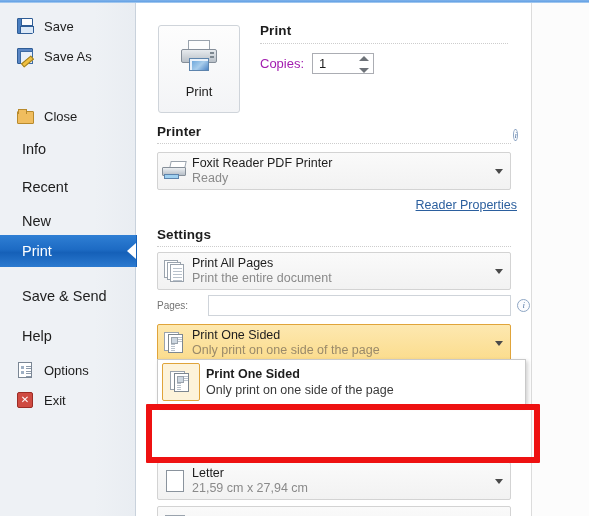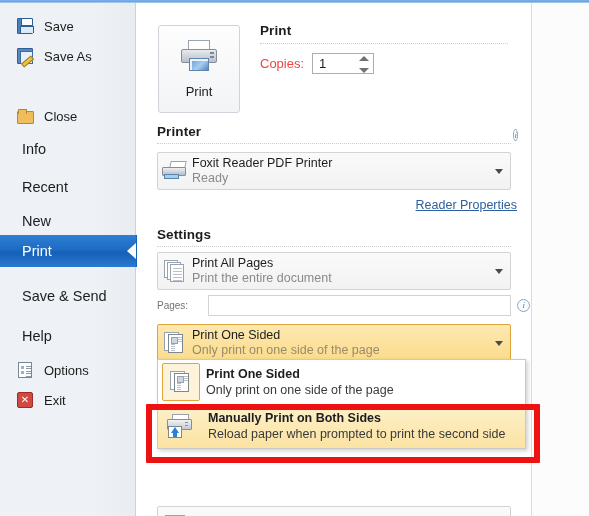--- a/index.html
+++ b/index.html
@@ -208,21 +208,21 @@
   }
   .sec-rule {
     position: absolute; height: 0;
     border-top: 1px dotted #cdcdcd;
   }
 
   .copies-row {
     position: absolute; left: 265px; top: 52px;
     display: flex; align-items: center;
   }
-  .copies-row .lbl { font-size: 13px; color: #ef4444; margin-right: 8px; }
+  .copies-row .lbl { font-size: 13px; color: #a21caf; margin-right: 8px; }
   .spin {
     position: relative;
     width: 62px; height: 21px;
     border: 1px solid #abadb3; background: #fff;
     display: flex; align-items: center;
   }
   .spin input {
     border: none; outline: none; width: 40px; height: 17px;
     margin-left: 4px; font-size: 13px; font-family: "Liberation Sans", sans-serif;
     color: #1d1d1d; background: transparent;
@@ -590,20 +590,32 @@
       </span>
       <span class="txt">
         <span class="t1" style="display:block">Print One Sided</span>
         <span class="t2" style="display:block">Only print on one side of the page</span>
       </span>
       <span class="caret">
           <span class="caret-glyph"></span>
         </span>
     </div>
 
+    <div class="combo" style="left:20px; top:459px; width:354px;">
+      <span class="ico">
+          <span class="letterico"></span>
+        </span>
+      <span class="txt">
+        <span class="t1" style="display:block">Letter</span>
+        <span class="t2" style="display:block">21,59 cm x 27,94 cm</span>
+      </span>
+      <span class="caret">
+          <span class="caret-glyph"></span>
+        </span>
+    </div>
 
     <div class="combo" style="left:20px; top:503px; width:354px;">
       <span class="ico">
           <span class="marginsico"></span>
         </span>
 
     </div>
   </div>
 
   <div class="right-rail"></div>
@@ -617,33 +629,17 @@
             <span class="back"></span>
             <span class="front"></span>
           </span>
       </span>
       <span class="ddtxt">
         <span class="dt1" style="display:block">Print One Sided</span>
         <span class="dt2" style="display:block">Only print on one side of the page</span>
       </span>
     </div>
 
-    <div class="dd-item sel">
-      <span class="ddico">
-        <span class="duplex">
-          <span class="dp-top"></span>
-            <span class="dp-body"></span>
-            <span class="dp-dots"></span>
-          <span class="dp-sheet"></span>
-            <span class="dp-arrow"></span>
-            <span class="dp-arrow2"></span>
-        </span>
-      </span>
-      <span class="ddtxt">
-        <span class="dt1" style="display:block">Manually Print on Both Sides</span>
-        <span class="dt2" style="display:block">Reload paper when prompted to print the second side</span>
-      </span>
-    </div>
   </div>
 
   <div class="red-box"></div>
 
 </div>
 
 </body></html>

